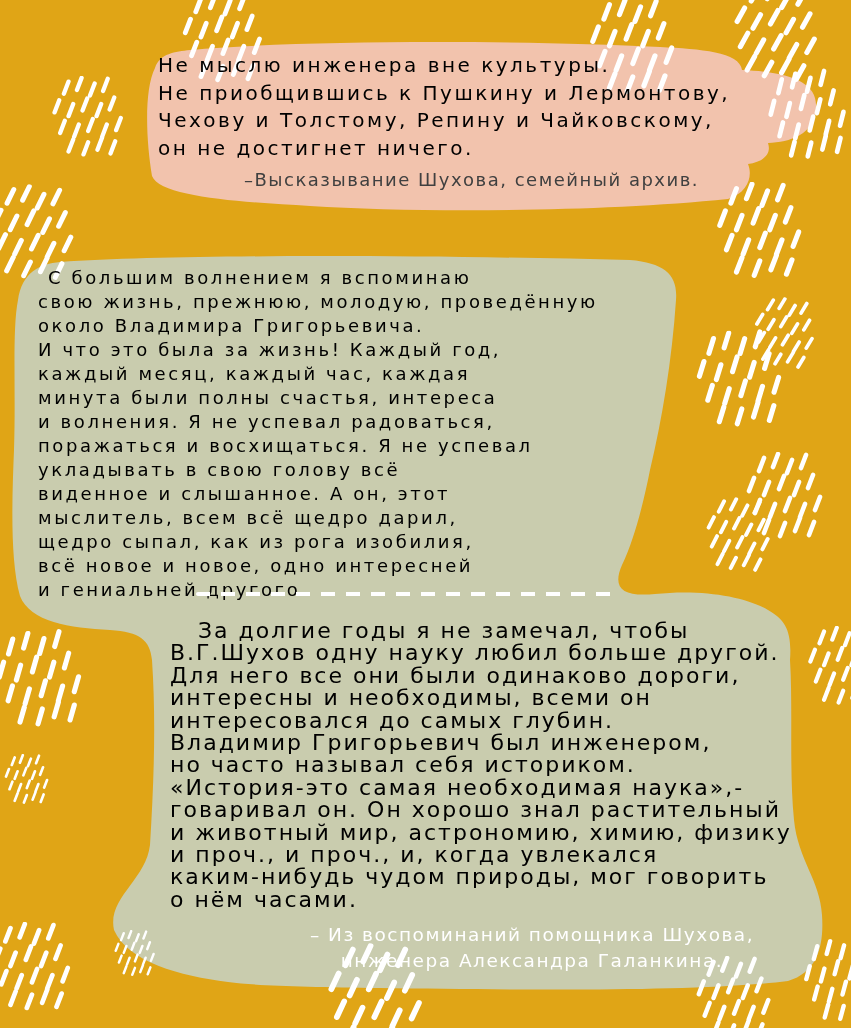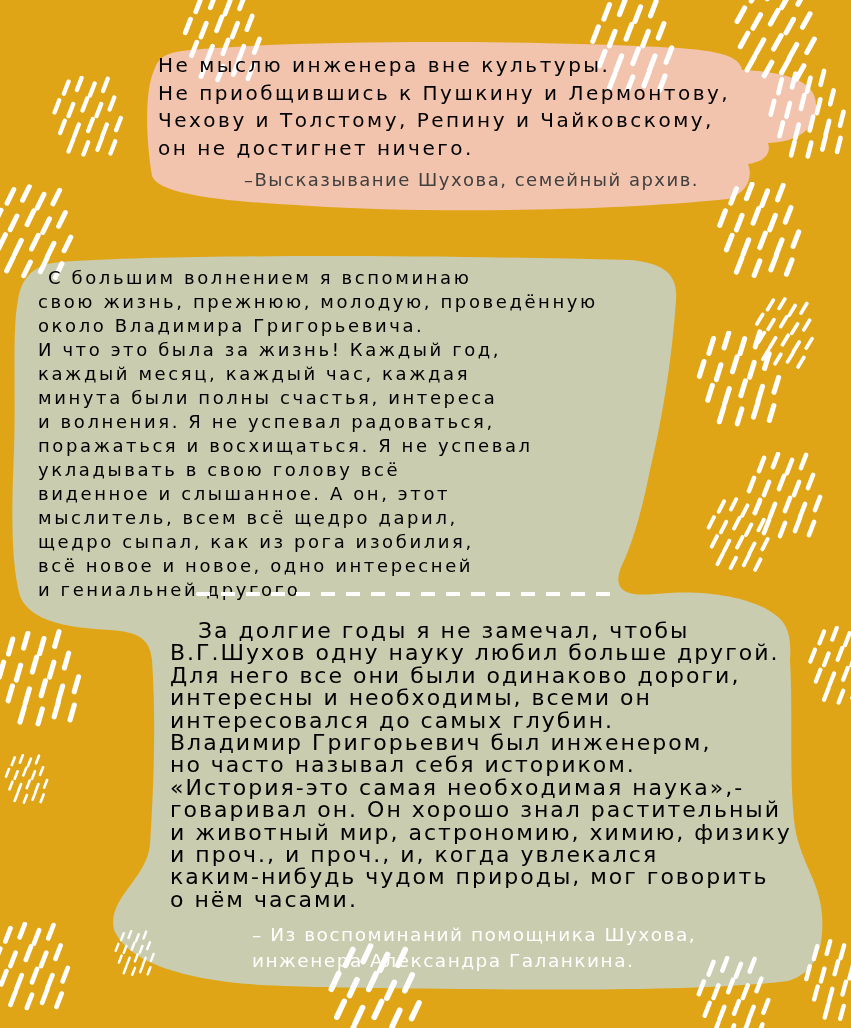--- a/index.html
+++ b/index.html
@@ -62,21 +62,21 @@
     text-indent: 28px;
   }
 
   .memoir-attr {
     left: 252px; top: 922px;
     width: 560px;
     font-size: 18.5px;
     line-height: 26px;
     letter-spacing: 1.5px;
     color: #ffffff;
-    text-align: left;
+    text-align: center;
   }
 
   .divider {
     position: absolute;
     left: 196px; top: 592px;
     width: 424px; height: 4px;
     background: repeating-linear-gradient(90deg,
       #ffffff 0px, #ffffff 14px,
       transparent 14px, transparent 25px);
     border-radius: 2px;

